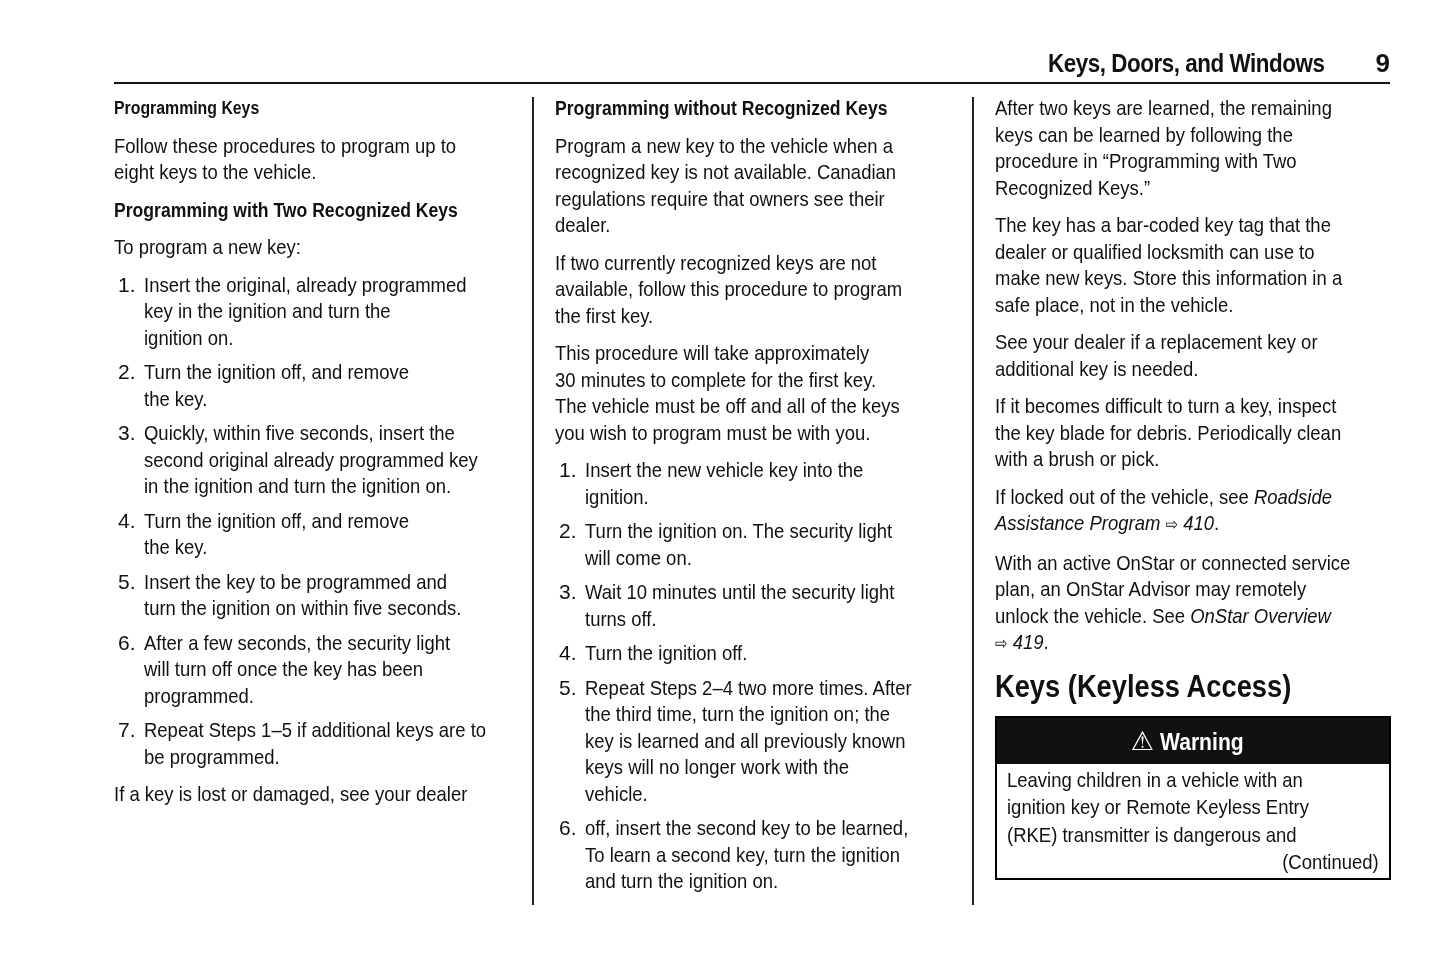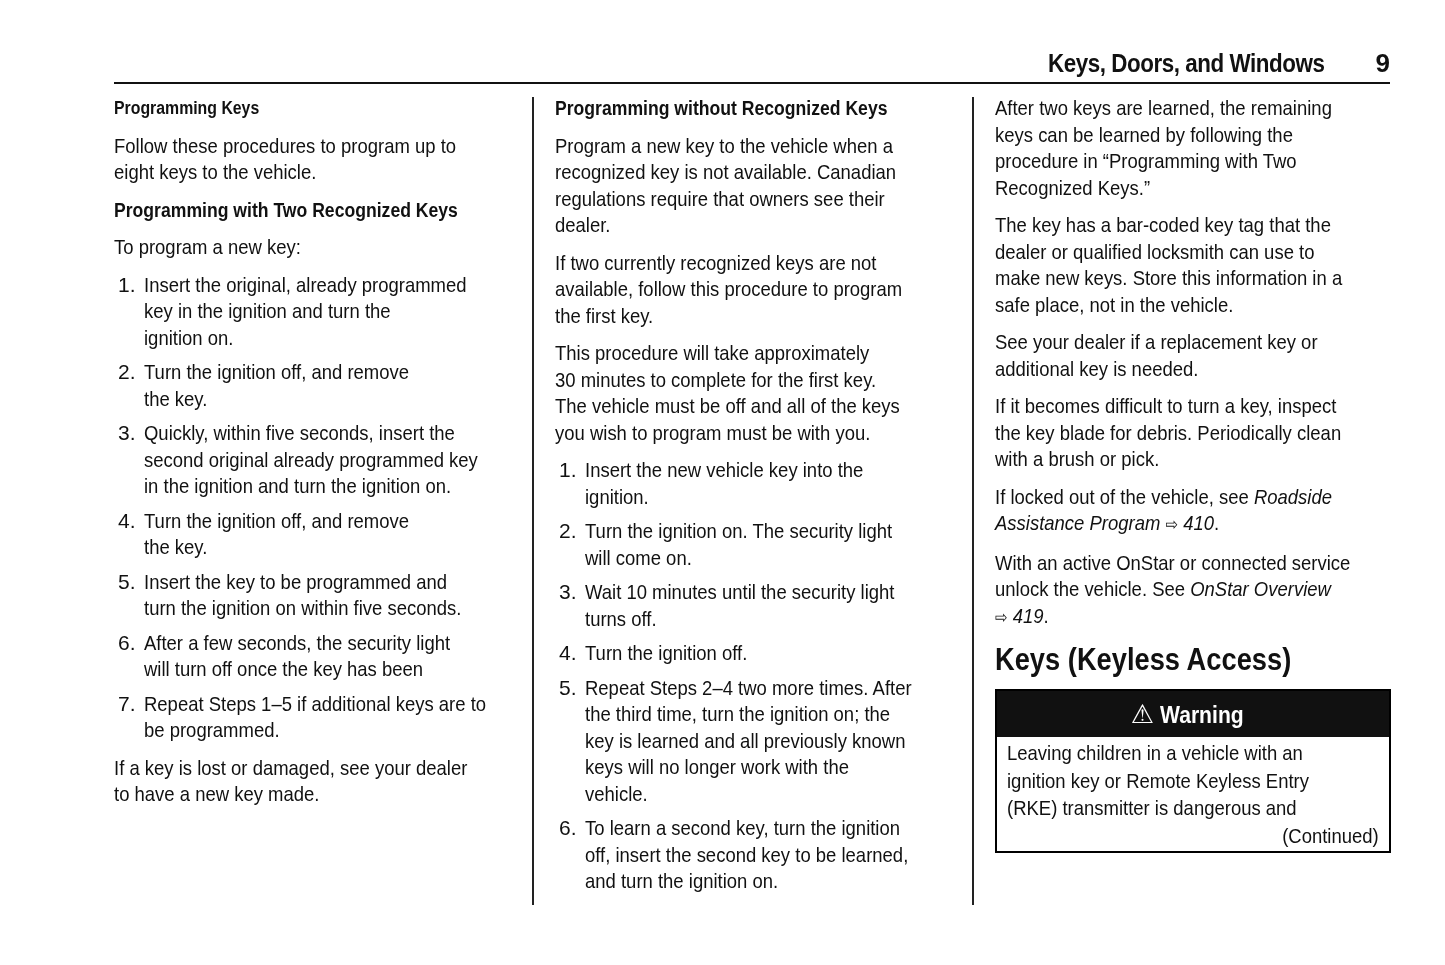--- a/index.html
+++ b/index.html
@@ -98,30 +98,30 @@
     </li>
     <li>
       <span class="num">5.</span>
       <span class="line"><span class="narrow">Insert the key to be programmed and</span></span>
       <span class="line"><span class="narrow">turn the ignition on within five seconds.</span></span>
     </li>
     <li>
       <span class="num">6.</span>
       <span class="line"><span class="narrow">After a few seconds, the security light</span></span>
       <span class="line"><span class="narrow">will turn off once the key has been</span></span>
+      <span class="line"><span class="narrow">programmed.</span></span>
     </li>
     <li>
       <span class="num">7.</span>
       <span class="line"><span class="narrow">Repeat Steps 1–5 if additional keys are to</span></span>
       <span class="line"><span class="narrow">be programmed.</span></span>
     </li>
   </ol>
   <p>
     <span class="line"><span class="narrow">If a key is lost or damaged, see your dealer</span></span>
-    <span class="line"><span class="narrow">to have a new key made.</span></span>
   </p>
 </div>
 
 <div class="col col-2">
   <p class="h3"><span class="narrow">Programming without Recognized Keys</span></p>
   <p>
     <span class="line"><span class="narrow">Program a new key to the vehicle when a</span></span>
     <span class="line"><span class="narrow">recognized key is not available. Canadian</span></span>
     <span class="line"><span class="narrow">regulations require that owners see their</span></span>
     <span class="line"><span class="narrow">dealer.</span></span>
@@ -160,22 +160,22 @@
     <li>
       <span class="num">5.</span>
       <span class="line"><span class="narrow">Repeat Steps 2–4 two more times. After</span></span>
       <span class="line"><span class="narrow">the third time, turn the ignition on; the</span></span>
       <span class="line"><span class="narrow">key is learned and all previously known</span></span>
       <span class="line"><span class="narrow">keys will no longer work with the</span></span>
       <span class="line"><span class="narrow">vehicle.</span></span>
     </li>
     <li>
       <span class="num">6.</span>
+      <span class="line"><span class="narrow">off, insert the second key to be learned,</span></span>
       <span class="line"><span class="narrow">To learn a second key, turn the ignition</span></span>
-      <span class="line"><span class="narrow">off, insert the second key to be learned,</span></span>
       <span class="line"><span class="narrow">and turn the ignition on.</span></span>
     </li>
   </ol>
 </div>
 
 <div class="col col-3">
   <p>
     <span class="line"><span class="narrow">After two keys are learned, the remaining</span></span>
     <span class="line"><span class="narrow">keys can be learned by following the</span></span>
     <span class="line"><span class="narrow">procedure in “Programming with Two</span></span>
@@ -195,20 +195,21 @@
     <span class="line"><span class="narrow">If it becomes difficult to turn a key, inspect</span></span>
     <span class="line"><span class="narrow">the key blade for debris. Periodically clean</span></span>
     <span class="line"><span class="narrow">with a brush or pick.</span></span>
   </p>
   <p>
     <span class="line"><span class="narrow"><span>If locked out of the vehicle, see </span><span class="ital">Roadside</span></span></span>
     <span class="line"><span class="narrow"><span class="ital">Assistance Program</span> <span class="arrow">⇨</span> <span class="ital">410</span><span>.</span></span></span>
   </p>
   <p>
     <span class="line"><span class="narrow">With an active OnStar or connected service</span></span>
+    <span class="line"><span class="narrow">plan, an OnStar Advisor may remotely</span></span>
     <span class="line"><span class="narrow"><span>unlock the vehicle. See </span><span class="ital">OnStar Overview</span></span></span>
     <span class="line"><span class="narrow"><span class="arrow">⇨</span> <span class="ital">419</span><span>.</span></span></span>
   </p>
   <p class="h1"><span class="narrow">Keys (Keyless Access)</span></p>
   <div class="warning-box">
     <div class="warning-head">
       <span class="tri">⚠</span><span class="narrow" style="display:inline-block">Warning</span>
     </div>
     <div class="warning-body">
       <span class="line"><span class="narrow">Leaving children in a vehicle with an</span></span>

